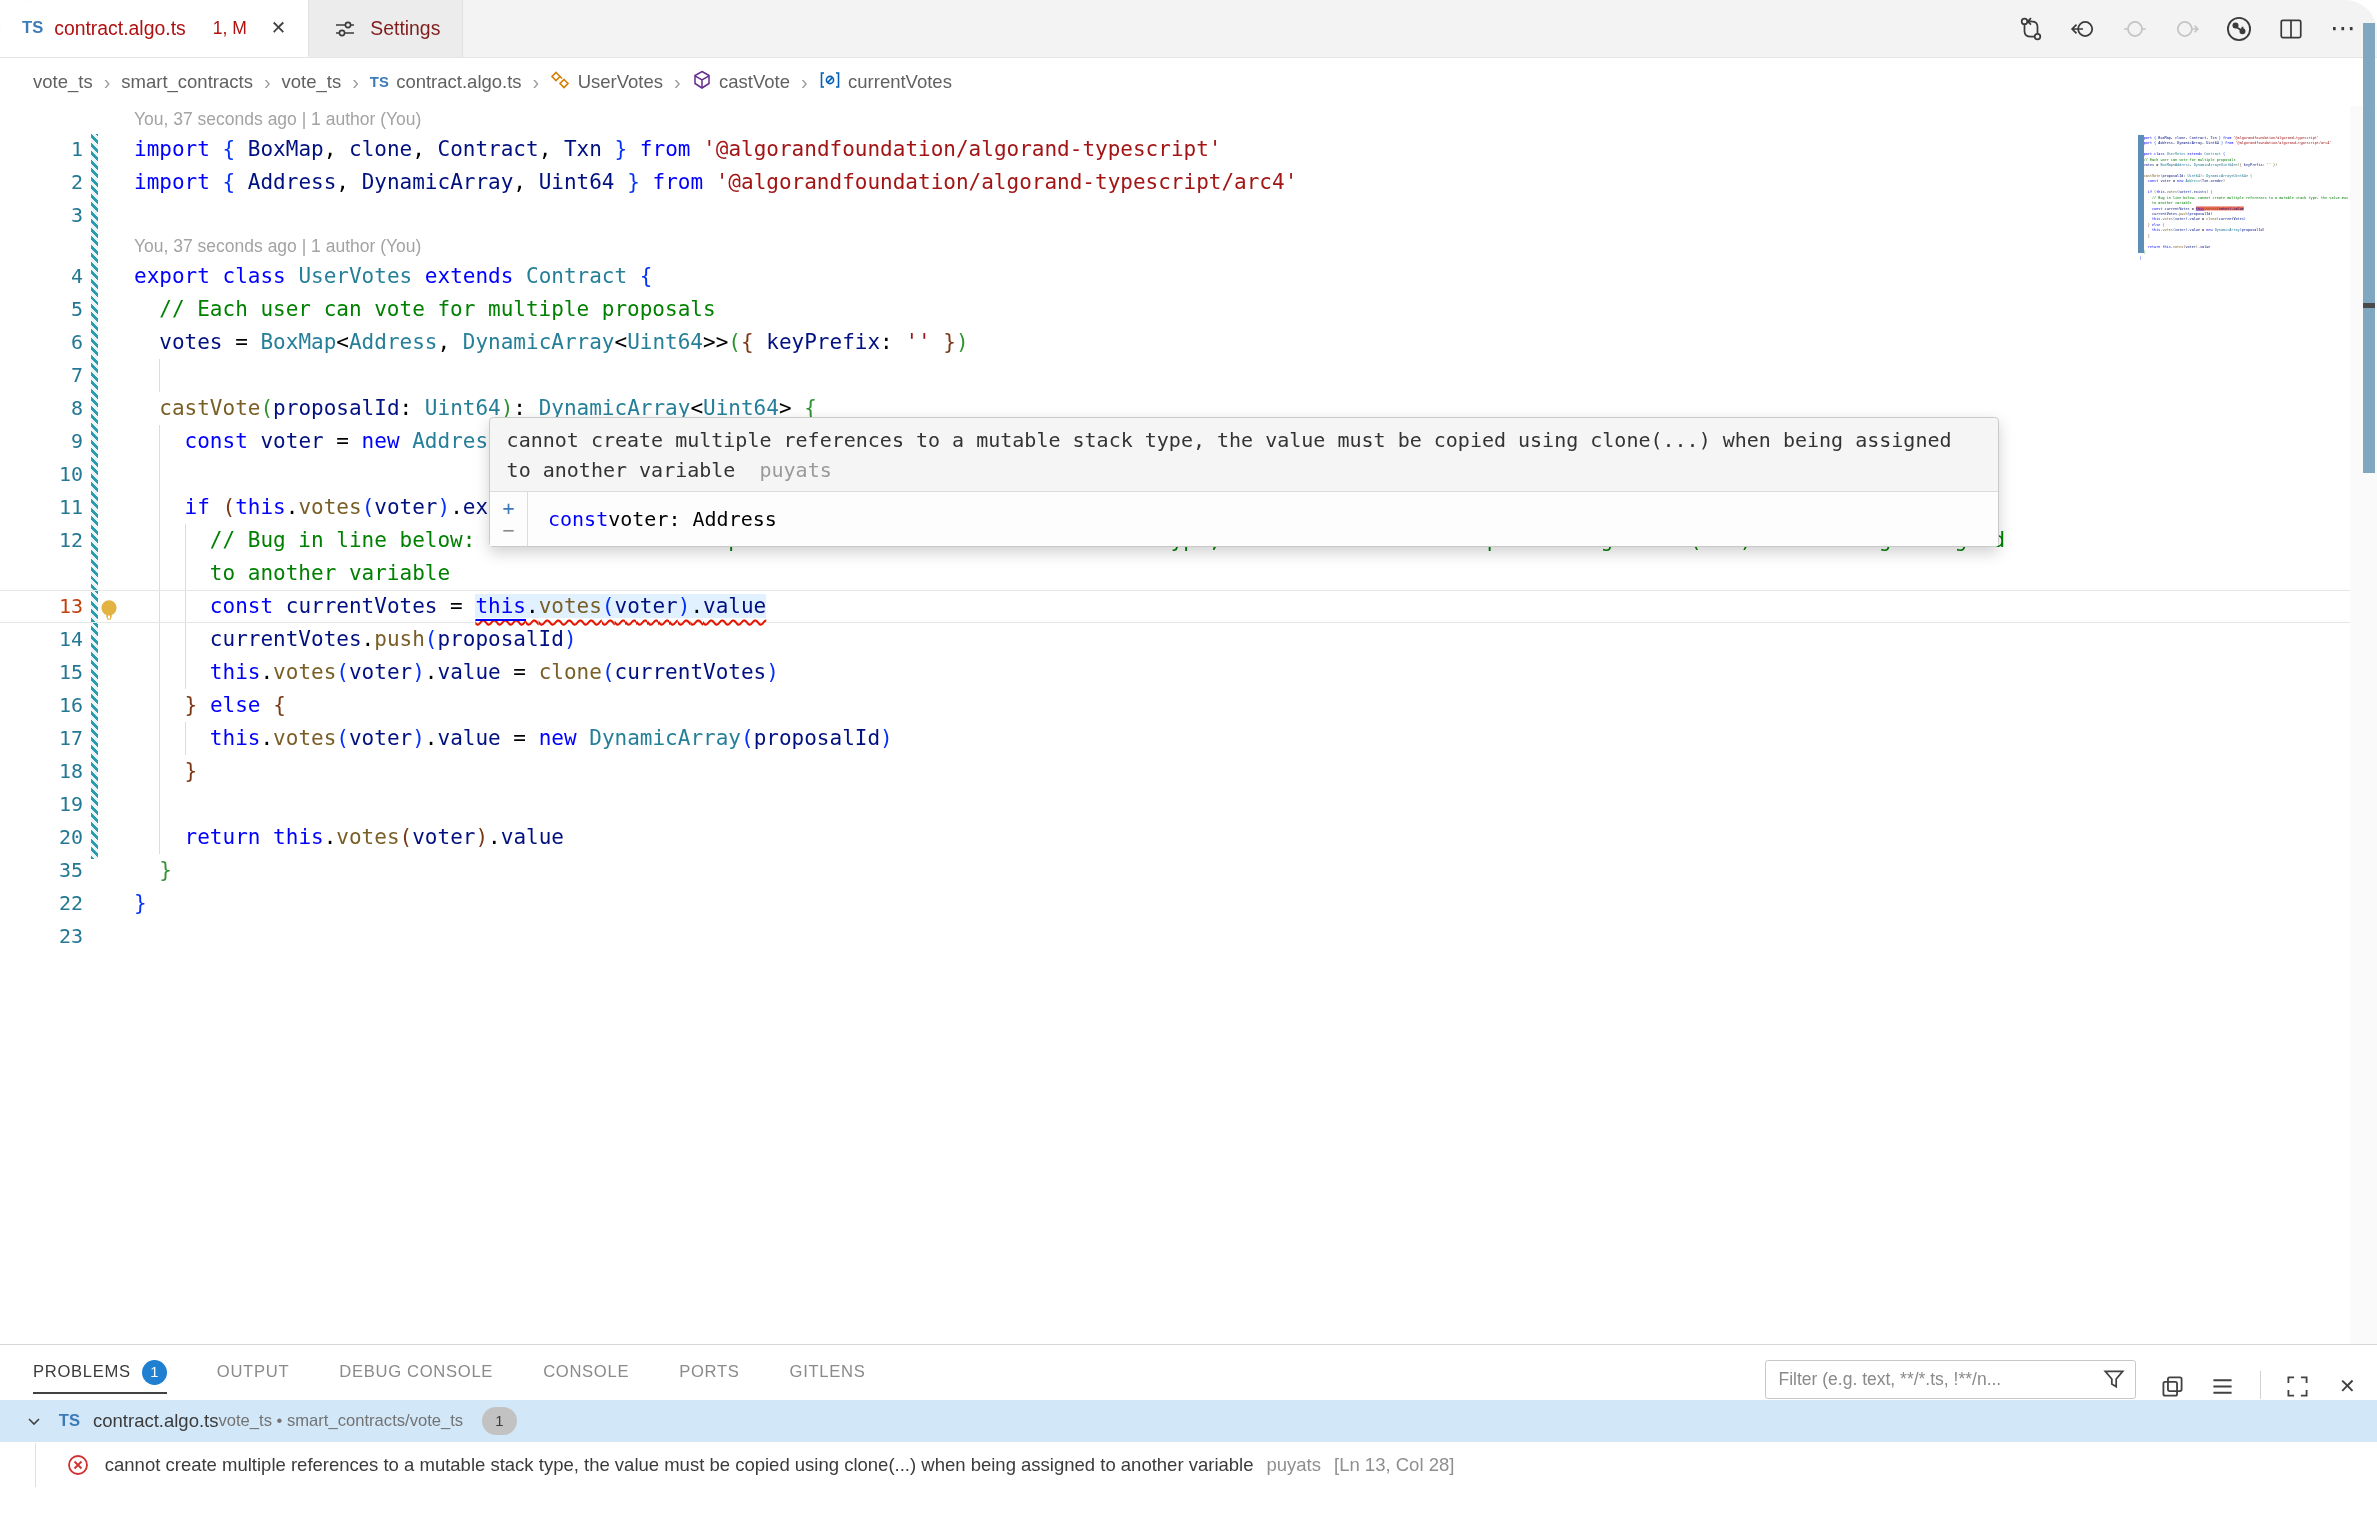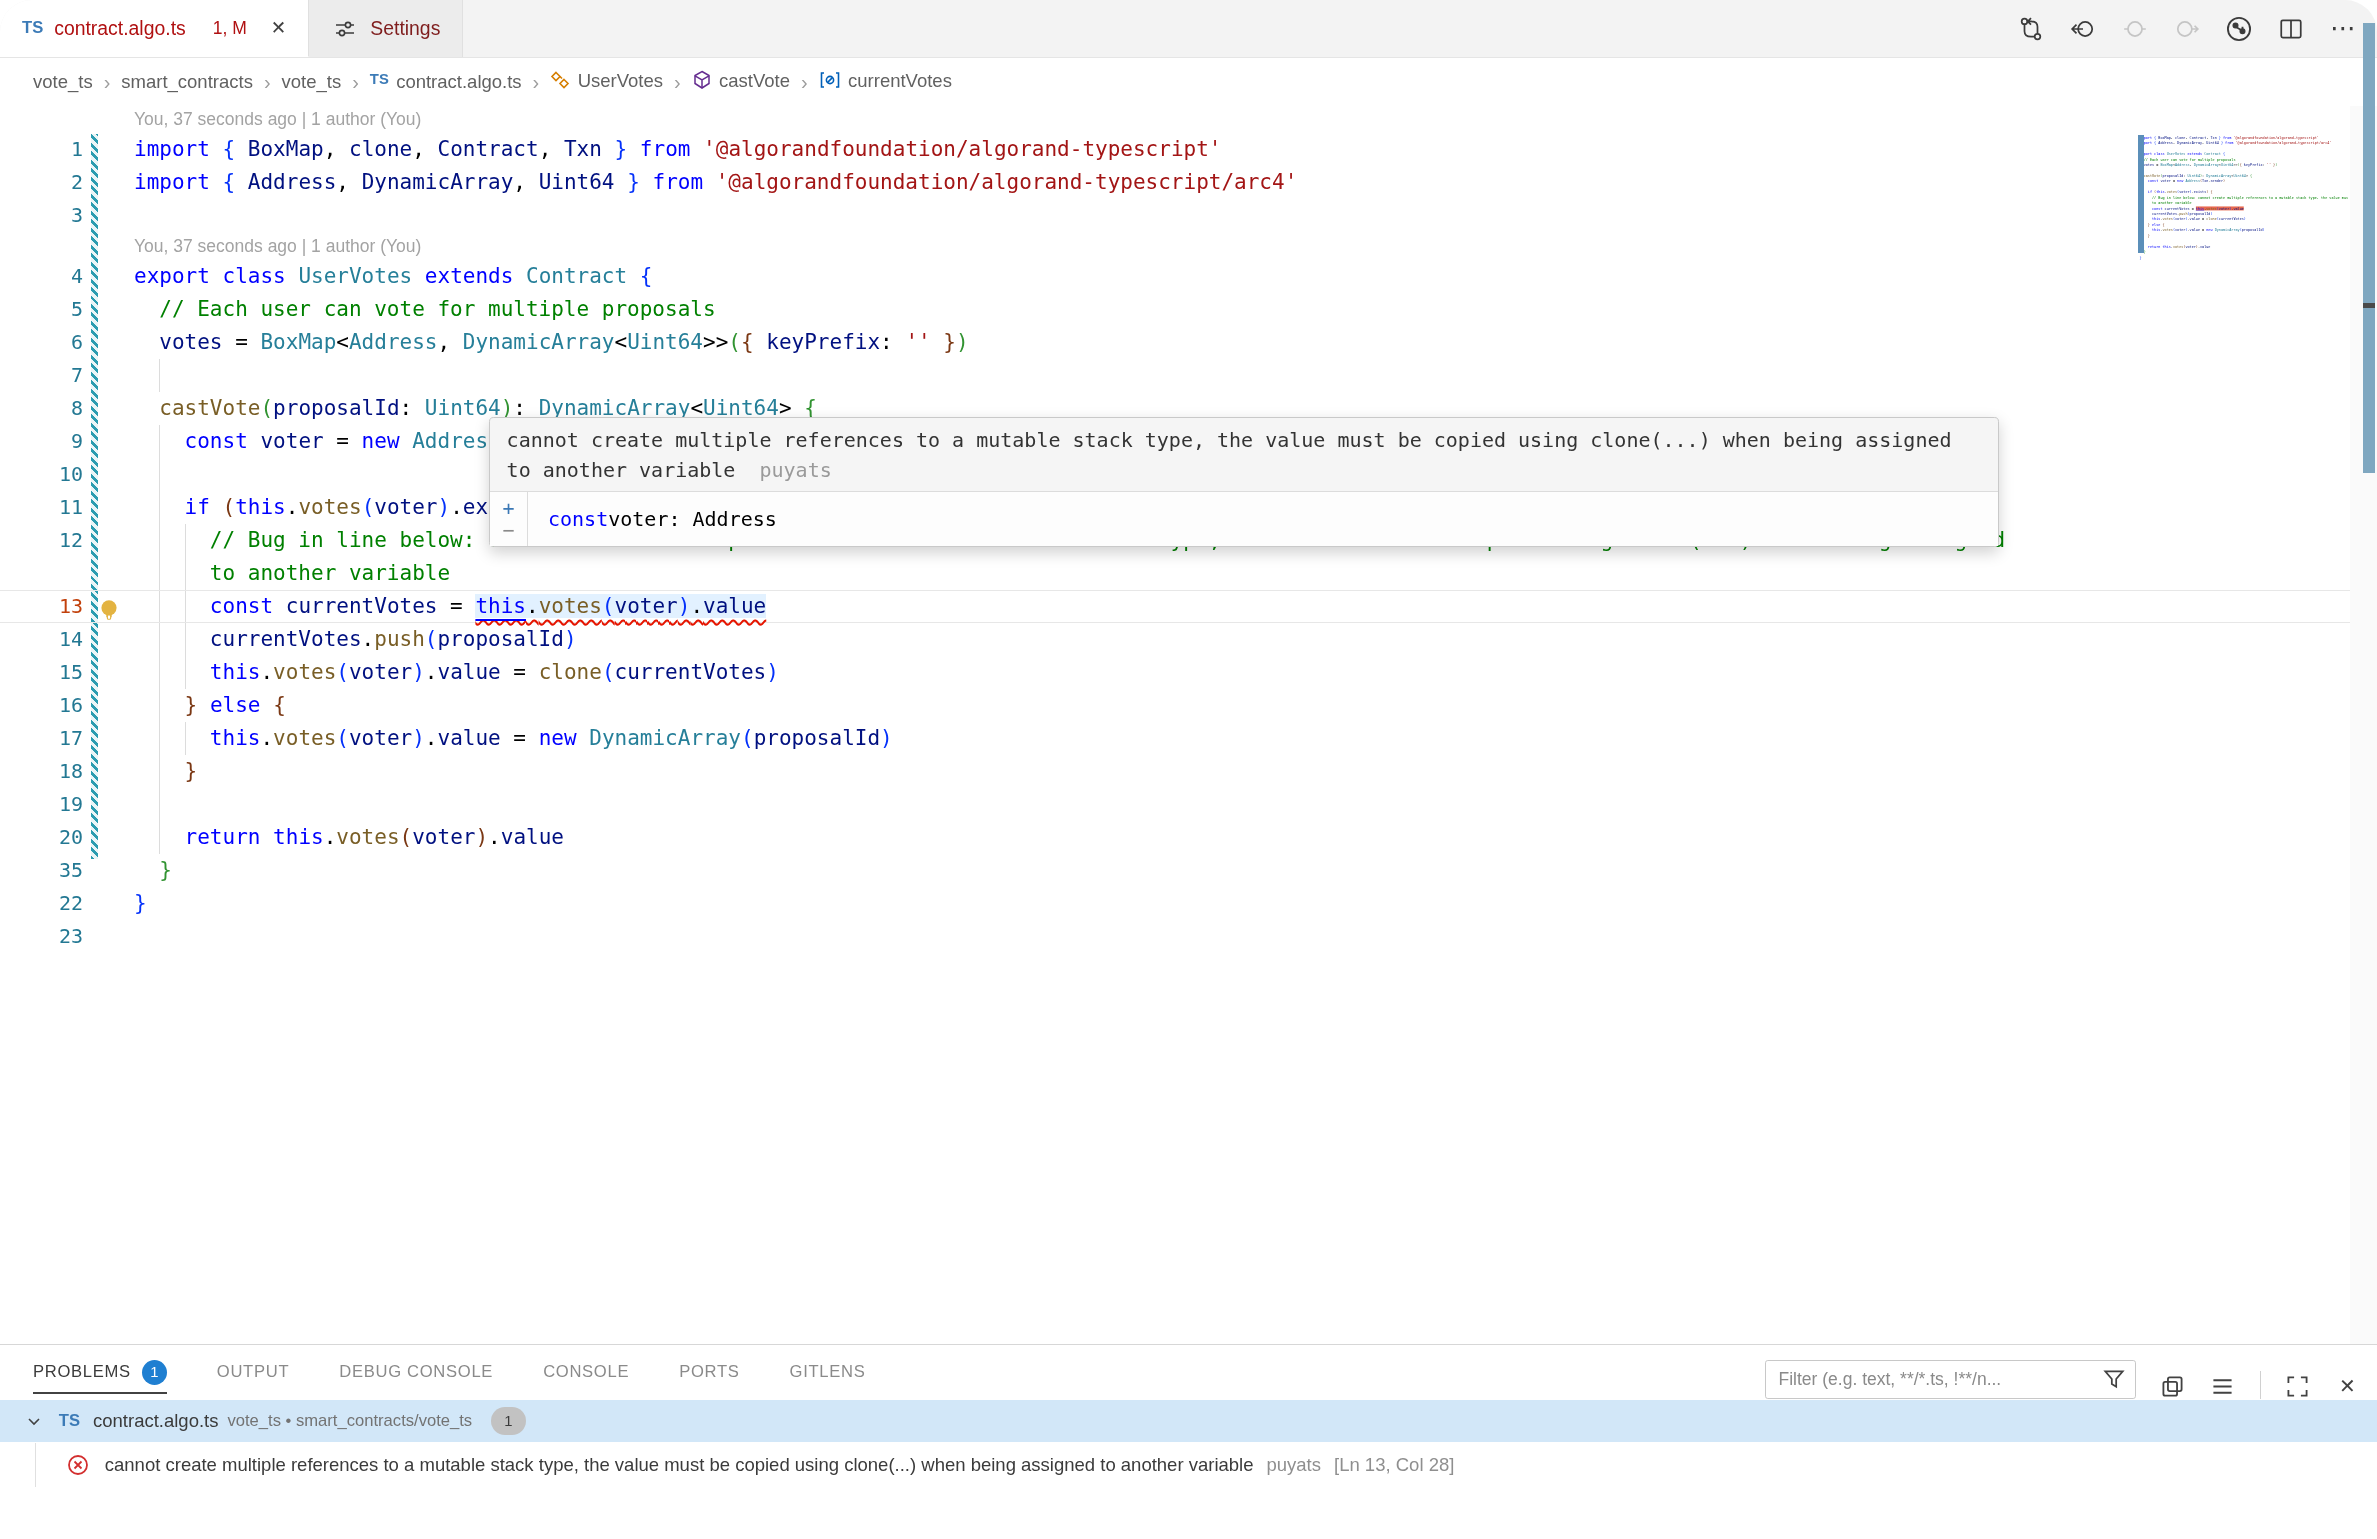--- a/index.html
+++ b/index.html
@@ -18,21 +18,21 @@
   .tab-close{color:#424242;font-size:18.5px;margin-left:13px;}
   .tab-settings-label{color:#7f1d1d;}
   .editor-actions{margin-left:auto;display:flex;align-items:center;gap:24px;padding-right:20px;}
   .act{width:28px;height:28px;display:flex;align-items:center;justify-content:center;}
   .act svg{stroke:#3b3b3b;fill:none;stroke-width:1.6;}
   .act.disabled svg{stroke:#c5c5c5;}
   .act .dots{font-size:26px;color:#3b3b3b;line-height:9.2px;}
   
   .breadcrumb{position:absolute;left:0;top:58px;width:2377px;height:48px;display:flex;
               align-items:center;padding-left:33px;font-size:18.5px;color:#616161;gap:9.2px;background:#fff;}
-  .crumb{display:flex;gap:7.4px;cursor:pointer;}
+  .crumb{display:flex;align-items:center;gap:7.4px;cursor:pointer;}
   .crumb-sep{color:#9d9d9d;font-size:20px;padding:0 1.8px;}
   .bc-ts{font-weight:bold;font-size:14.8px;color:#3c7bb7;}
   
   .editor{position:absolute;left:0;top:106px;width:2350px;height:1238px;background:#fff;overflow:hidden;}
   #code-rows{position:absolute;left:0;top:-0.9px;right:0;}
   .row{position:relative;}
   .row.code{height:33px;font-family:"DejaVu Sans Mono",monospace;font-size:21px;line-height:33px;white-space:pre;}
   .row.blame{height:28px;line-height:28px;font-size:17.5px;color:#a3a3a3;padding-left:134px;
              font-family:"Liberation Sans","DejaVu Sans",sans-serif;}
   .ln{position:absolute;left:0;top:0;width:83px;text-align:right;color:#237893;font-size:20px;}
@@ -92,21 +92,21 @@
   .filter-funnel{position:absolute;right:9.2px;top:7.4px;}
   .picon{width:26px;height:26px;display:flex;align-items:center;justify-content:center;}
   .picon svg{stroke:#424242;fill:none;stroke-width:1.6;}
   .picon.close-x{font-size:20px;color:#424242;}
   .vsep{width:0.9px;height:28px;background:#d0d0d0;}
   .tree-group{position:absolute;left:0;top:55px;width:2377px;height:42px;background:#d2e7f8;
               display:flex;align-items:center;font-size:18.5px;color:#3b3b3b;}
   .tg-chev{margin-left:24px;width:20px;height:20px;}
   .tg-ts{margin-left:14.8px;}
   .tg-name{margin-left:13px;}
-  .tg-path{margin-left:9px;font-size:16.6px;color:#737373;}
+  .tg-path{margin-left:0;font-size:16.6px;color:#737373;}
   .tg-badge{margin-left:18.5px;min-width:28px;height:28px;border-radius:14px;background:#c2c2c2;color:#3b3b3b;
             font-size:14.8px;display:flex;align-items:center;justify-content:center;padding:0 3.7px;}
   .tree-error{position:absolute;left:0;top:98px;width:2377px;height:44px;display:flex;align-items:center;font-size:18.5px;}
   .te-guide{position:absolute;left:35px;top:0;bottom:0;width:0.9px;background:#e0e0e0;}
   .te-icon{margin-left:66px;width:24px;height:24px;}
   .te-msg{margin-left:14.8px;color:#3b3b3b;}
   .te-src{margin-left:13px;color:#8f8f8f;}
   .te-loc{margin-left:13px;color:#8f8f8f;}
 </style>
 </head>

